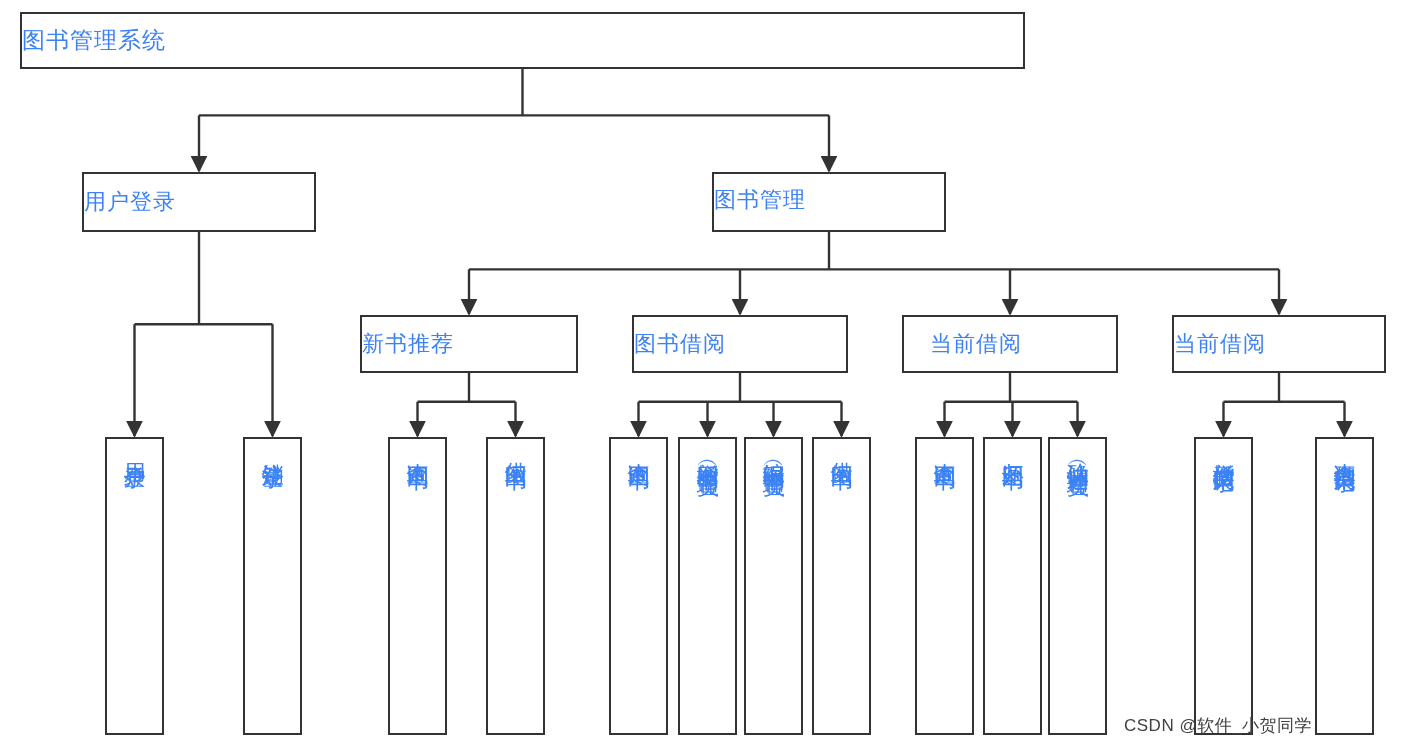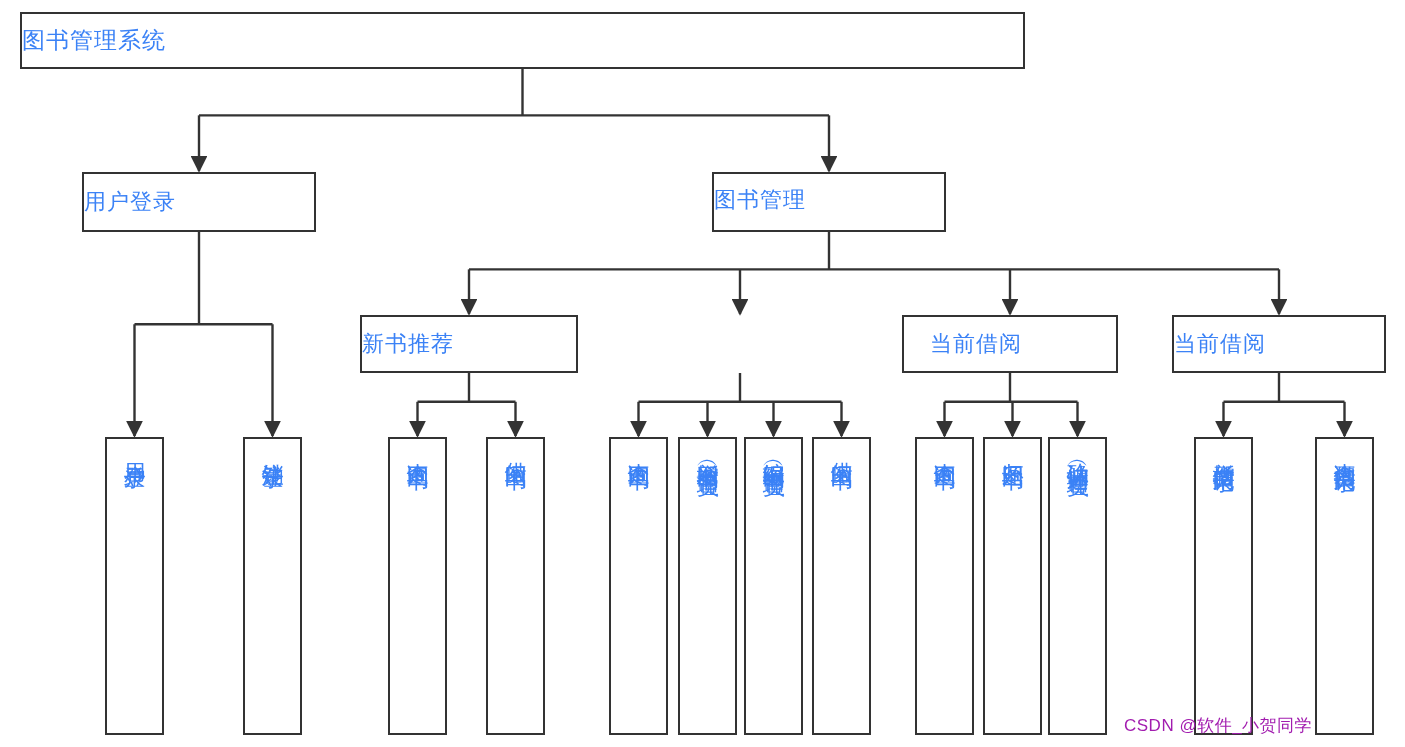--- a/index.html
+++ b/index.html
@@ -58,21 +58,21 @@
     writing-mode: vertical-rl;
     text-orientation: upright;
     display: block;
     text-align: center;
   }
   .watermark {
     position: absolute;
     left: 1124px;
     top: 714px;
     font-size: 17px;
-    color: #a21caf;
+    color: #404040;
     white-space: nowrap;
     z-index: 5;
     letter-spacing: 0.5px;
   }
 </style>
 </head>
 <body>
 
 <div id="canvas">
   <svg id="edges" viewBox="0 0 1405 747" width="1405" height="747" xmlns="http://www.w3.org/2000/svg">
@@ -125,20 +125,23 @@
   <div class="node h" style="left: 82px; top: 172px; width: 234px; height: 60px;">
       <span>用户登录</span>
     </div>
   <div class="node h" style="left: 712px; top: 172px; width: 234px; height: 60px; font-family: Liberation Mono, monospace;">
       <span>图书管理</span>
     </div>
 
   <div class="node h" style="left: 360px; top: 315px; width: 218px; height: 58px;">
       <span>新书推荐</span>
     </div>
+  <div class="node h" style="left: 632px; top: 315px; width: 216px; height: 58px;">
+      <span>图书借阅</span>
+    </div>
   <div class="node h" style="left: 902px; top: 315px; width: 216px; height: 58px; padding-left: 26px;">
       <span>当前借阅</span>
     </div>
   <div class="node h" style="left: 1172px; top: 315px; width: 214px; height: 58px;">
       <span>当前借阅</span>
     </div>
 
   <div class="node v" style="left: 105px; top: 437px; width: 59px; height: 298px;">
       <span class="vtext">用户登录</span>
     </div>

